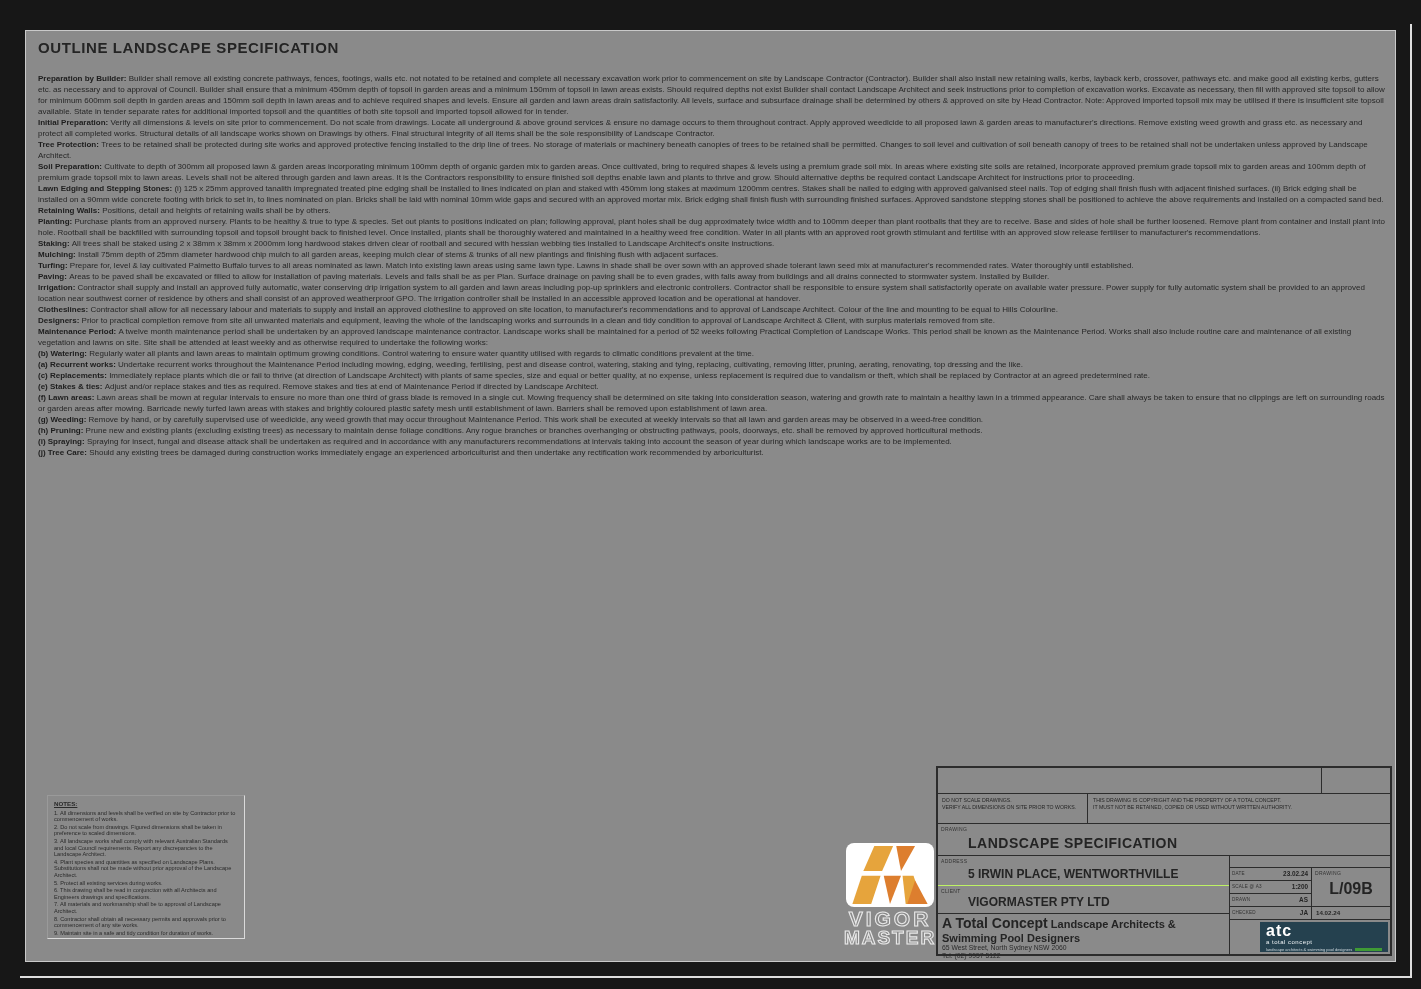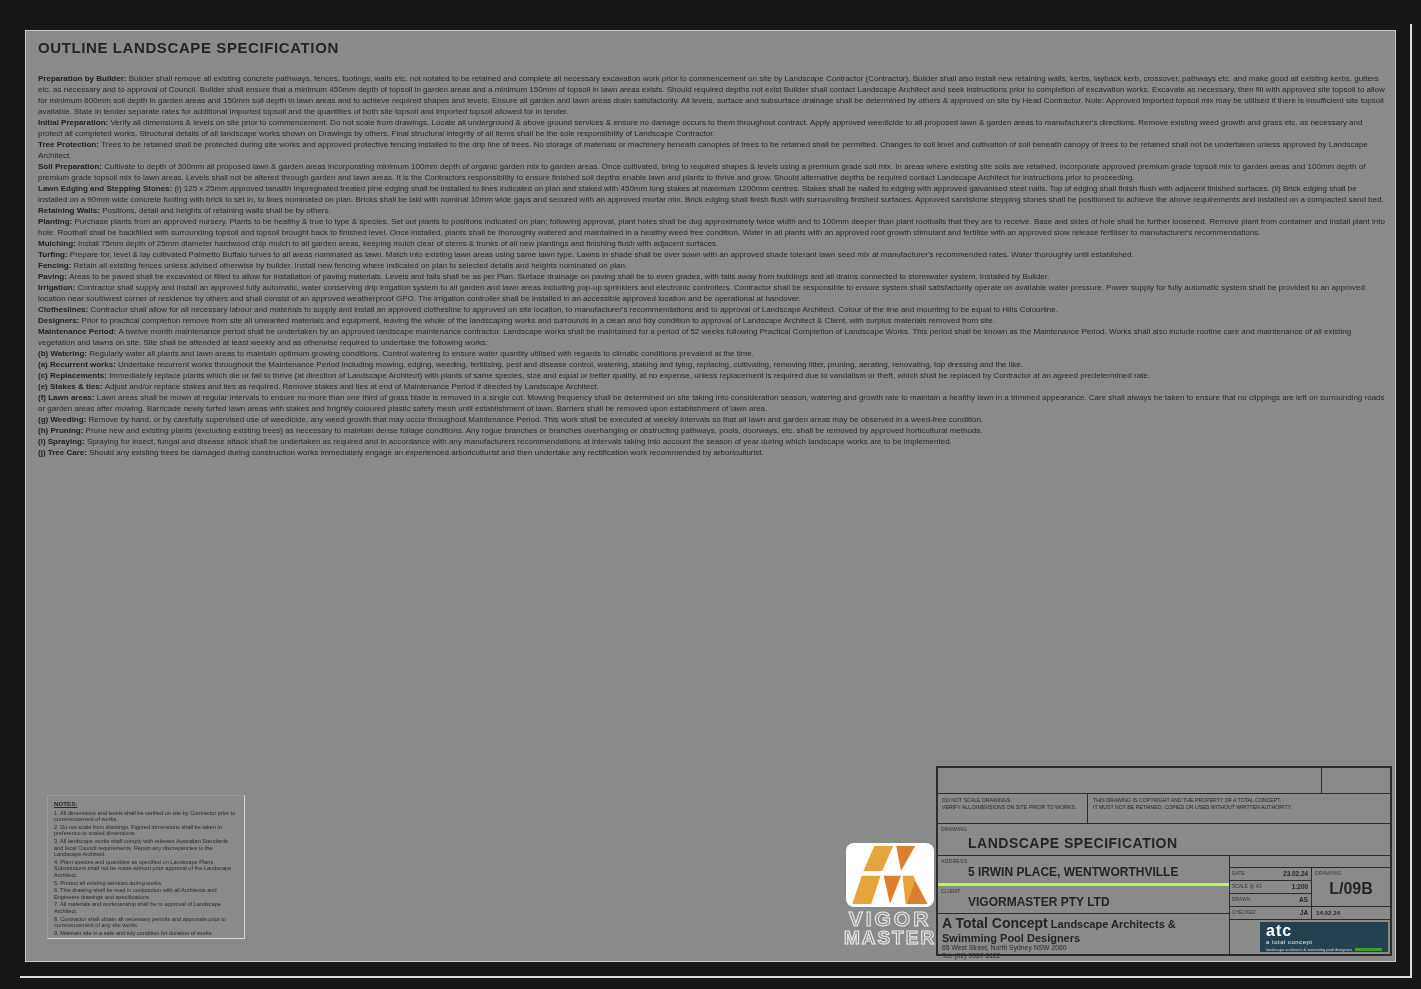--- a/index.html
+++ b/index.html
@@ -62,21 +62,21 @@
   .tb-rowB{top:26px;height:30px;}
   .tb-rowB .cellL{position:absolute;left:0;top:0;bottom:0;width:150px;border-right:1px solid #2c2c2c;box-sizing:border-box;padding:3px 4px;}
   .tb-rowB .cellR{position:absolute;left:150px;top:0;bottom:0;right:0;padding:3px 5px;}
   .tiny-line{font-size:5.2px;line-height:6.6px;white-space:nowrap;overflow:hidden;}
   .tb-rowC{top:56px;height:32px;}
   .lbl{position:absolute;left:3px;top:2px;font-size:5px;letter-spacing:0.3px;color:#333;}
   .big-val{position:absolute;left:30px;bottom:4px;font-weight:bold;color:#242424;}
   .tb-rowC .big-val{font-size:14px;letter-spacing:0.5px;}
   .tb-lower{position:absolute;top:88px;bottom:0;left:0;right:0;}
   .col-left{position:absolute;left:0;top:0;bottom:0;width:292px;border-right:1px solid #2c2c2c;box-sizing:border-box;}
-  .rowD1{position:absolute;left:0;right:0;top:0;height:30px;border-bottom:3px solid #bef264;box-sizing:border-box;padding-left:28px;}
+  .rowD1{position:absolute;left:0;right:0;top:0;height:30px;border-bottom:1px solid #bef264;box-sizing:border-box;padding-left:28px;}
   .rowD1 .big-val{font-size:12px;}
   .rowD2{position:absolute;left:0;right:0;top:30px;height:28px;border-bottom:1px solid #2c2c2c;box-sizing:border-box;}
   .rowD2 .big-val{font-size:12px;}
   .rowD3{position:absolute;left:0;right:0;top:58px;bottom:0;padding:2px 4px;box-sizing:border-box;}
   .firm1{font-size:14px;font-weight:bold;line-height:15px;color:#242424;white-space:nowrap;}
   .firm1 .rest{font-size:11px;font-weight:bold;}
   .firm2{font-size:11px;font-weight:bold;line-height:12px;color:#242424;}
   .firm3,.firm4{font-size:6.8px;line-height:8px;color:#2a2a2a;}
   .col-right{position:absolute;left:292px;right:0;top:0;bottom:0;}
   .r-empty{position:absolute;left:0;right:0;top:0;height:12px;border-bottom:1px solid #2c2c2c;box-sizing:border-box;}
@@ -108,23 +108,23 @@
   <div class="page-title">OUTLINE LANDSCAPE SPECIFICATION</div>
 
   <div class="spec-body">
       <p class="spec-p"><b>Preparation by Builder:  </b><span>Builder shall remove all existing concrete pathways, fences, footings, walls etc. not notated to be retained and complete all necessary excavation work prior to commencement on site by Landscape Contractor (Contractor). Builder shall also install new retaining walls, kerbs, layback kerb, crossover, pathways etc. and make good all existing kerbs, gutters etc. as necessary and to approval of Council. Builder shall ensure that a minimum 450mm depth of topsoil in garden areas and a minimum 150mm of topsoil in lawn areas exists. Should required depths not exist Builder shall contact Landscape Architect and seek instructions prior to completion of excavation works. Excavate as necessary, then fill with approved site topsoil to allow for minimum 600mm soil depth in garden areas and 150mm soil depth in lawn areas and to achieve required shapes and levels. Ensure all garden and lawn areas drain satisfactorily. All levels, surface and subsurface drainage shall be determined by others &amp; approved on site by Head Contractor. Note: Approved imported topsoil mix may be utilised if there is insufficient site topsoil available. State in tender separate rates for additional imported topsoil and the quantities of both site topsoil and imported topsoil allowed for in tender.</span></p>
       <p class="spec-p"><b>Initial Preparation:  </b><span>Verify all dimensions &amp; levels on site prior to commencement. Do not scale from drawings. Locate all underground &amp; above ground services &amp; ensure no damage occurs to them throughout contract. Apply approved weedicide to all proposed lawn &amp; garden areas to manufacturer's directions. Remove existing weed growth and grass etc. as necessary and protect all completed works. Structural details of all landscape works shown on Drawings by others. Final structural integrity of all items shall be the sole responsibility of Landscape Contractor.</span></p>
       <p class="spec-p"><b>Tree Protection:  </b><span>Trees to be retained shall be protected during site works and approved protective fencing installed to the drip line of trees. No storage of materials or machinery beneath canopies of trees to be retained shall be permitted. Changes to soil level and cultivation of soil beneath canopy of trees to be retained shall not be undertaken unless approved by Landscape Architect.</span></p>
       <p class="spec-p"><b>Soil Preparation:  </b><span>Cultivate to depth of 300mm all proposed lawn &amp; garden areas incorporating minimum 100mm depth of organic garden mix to garden areas. Once cultivated, bring to required shapes &amp; levels using a premium grade soil mix. In areas where existing site soils are retained, incorporate approved premium grade topsoil mix to garden areas and 100mm depth of premium grade topsoil mix to lawn areas. Levels shall not be altered through garden and lawn areas. It is the Contractors responsibility to ensure finished soil depths enable lawn and plants to thrive and grow. Should alternative depths be required contact Landscape Architect for instructions prior to proceeding.</span></p>
       <p class="spec-p"><b>Lawn Edging and Stepping Stones:  </b><span>(i) 125 x 25mm approved tanalith impregnated treated pine edging shall be installed to lines indicated on plan and staked with 450mm long stakes at maximum 1200mm centres. Stakes shall be nailed to edging with approved galvanised steel nails. Top of edging shall finish flush with adjacent finished surfaces. (ii) Brick edging shall be installed on a 90mm wide concrete footing with brick to set in, to lines nominated on plan. Bricks shall be laid with nominal 10mm wide gaps and secured with an approved mortar mix. Brick edging shall finish flush with surrounding finished surfaces. Approved sandstone stepping stones shall be positioned to achieve the above requirements and installed on a compacted sand bed.</span></p>
       <p class="spec-p"><b>Retaining Walls:  </b><span>Positions, detail and heights of retaining walls shall be by others.</span></p>
       <p class="spec-p"><b>Planting:  </b><span>Purchase plants from an approved nursery. Plants to be healthy &amp; true to type &amp; species. Set out plants to positions indicated on plan; following approval, plant holes shall be dug approximately twice width and to 100mm deeper than plant rootballs that they are to receive. Base and sides of hole shall be further loosened. Remove plant from container and install plant into hole. Rootball shall be backfilled with surrounding topsoil and topsoil brought back to finished level. Once installed, plants shall be thoroughly watered and maintained in a healthy weed free condition. Water in all plants with an approved root growth stimulant and fertilise with an approved slow release fertiliser to manufacturer's recommendations.</span></p>
+      <p class="spec-p"><b>Staking:  </b><span>All trees shall be staked using 2 x 38mm x 38mm x 2000mm long hardwood stakes driven clear of rootball and secured with hessian webbing ties installed to Landscape Architect's onsite instructions.</span></p>
       <p class="spec-p"><b>Mulching:  </b><span>Install 75mm depth of 25mm diameter hardwood chip mulch to all garden areas, keeping mulch clear of stems &amp; trunks of all new plantings and finishing flush with adjacent surfaces.</span></p>
       <p class="spec-p"><b>Turfing:  </b><span>Prepare for, level &amp; lay cultivated Palmetto Buffalo turves to all areas nominated as lawn. Match into existing lawn areas using same lawn type. Lawns in shade shall be over sown with an approved shade tolerant lawn seed mix at manufacturer's recommended rates. Water thoroughly until established.</span></p>
-      <p class="spec-p"><b>Fencing:  </b><span>Retain all existing fences unless advised otherwise by builder. Install new fencing where indicated on plan to selected details and heights nominated on plan.</span></p>
       <p class="spec-p"><b>Paving:  </b><span>Areas to be paved shall be excavated or filled to allow for installation of paving materials. Levels and falls shall be as per Plan. Surface drainage on paving shall be to even grades, with falls away from buildings and all drains connected to stormwater system. Installed by Builder.</span></p>
       <p class="spec-p"><b>Irrigation:  </b><span>Contractor shall supply and install an approved fully automatic, water conserving drip irrigation system to all garden and lawn areas including pop-up sprinklers and electronic controllers. Contractor shall be responsible to ensure system shall satisfactorily operate on available water pressure. Power supply for fully automatic system shall be provided to an approved location near southwest corner of residence by others and shall consist of an approved weatherproof GPO. The irrigation controller shall be installed in an accessible approved location and be operational at handover.</span></p>
       <p class="spec-p"><b>Clotheslines:  </b><span>Contractor shall allow for all necessary labour and materials to supply and install an approved clothesline to approved on site location, to manufacturer's recommendations and to approval of Landscape Architect. Colour of the line and mounting to be equal to Hills Colourline.</span></p>
       <p class="spec-p"><b>Designers:  </b><span>Prior to practical completion remove from site all unwanted materials and equipment, leaving the whole of the landscaping works and surrounds in a clean and tidy condition to approval of Landscape Architect &amp; Client, with surplus materials removed from site.</span></p>
       <p class="spec-p"><b>Maintenance Period:  </b><span>A twelve month maintenance period shall be undertaken by an approved landscape maintenance contractor. Landscape works shall be maintained for a period of 52 weeks following Practical Completion of Landscape Works. This period shall be known as the Maintenance Period. Works shall also include routine care and maintenance of all existing vegetation and lawns on site. Site shall be attended at least weekly and as otherwise required to undertake the following works:</span></p>
       <p class="spec-p"><b>(b) Watering:  </b><span>Regularly water all plants and lawn areas to maintain optimum growing conditions. Control watering to ensure water quantity utilised with regards to climatic conditions prevalent at the time.</span></p>
       <p class="spec-p"><b>(a) Recurrent works:  </b><span>Undertake recurrent works throughout the Maintenance Period including mowing, edging, weeding, fertilising, pest and disease control, watering, staking and tying, replacing, cultivating, removing litter, pruning, aerating, renovating, top dressing and the like.</span></p>
       <p class="spec-p"><b>(c) Replacements:  </b><span>Immediately replace plants which die or fail to thrive (at direction of Landscape Architect) with plants of same species, size and equal or better quality, at no expense, unless replacement is required due to vandalism or theft, which shall be replaced by Contractor at an agreed predetermined rate.</span></p>
       <p class="spec-p"><b>(e) Stakes &amp; ties:  </b><span>Adjust and/or replace stakes and ties as required. Remove stakes and ties at end of Maintenance Period if directed by Landscape Architect.</span></p>
       <p class="spec-p"><b>(f) Lawn areas:  </b><span>Lawn areas shall be mown at regular intervals to ensure no more than one third of grass blade is removed in a single cut. Mowing frequency shall be determined on site taking into consideration season, watering and growth rate to maintain a healthy lawn in a trimmed appearance. Care shall always be taken to ensure that no clippings are left on surrounding roads or garden areas after mowing. Barricade newly turfed lawn areas with stakes and brightly coloured plastic safety mesh until establishment of lawn. Barriers shall be removed upon establishment of lawn area.</span></p>

